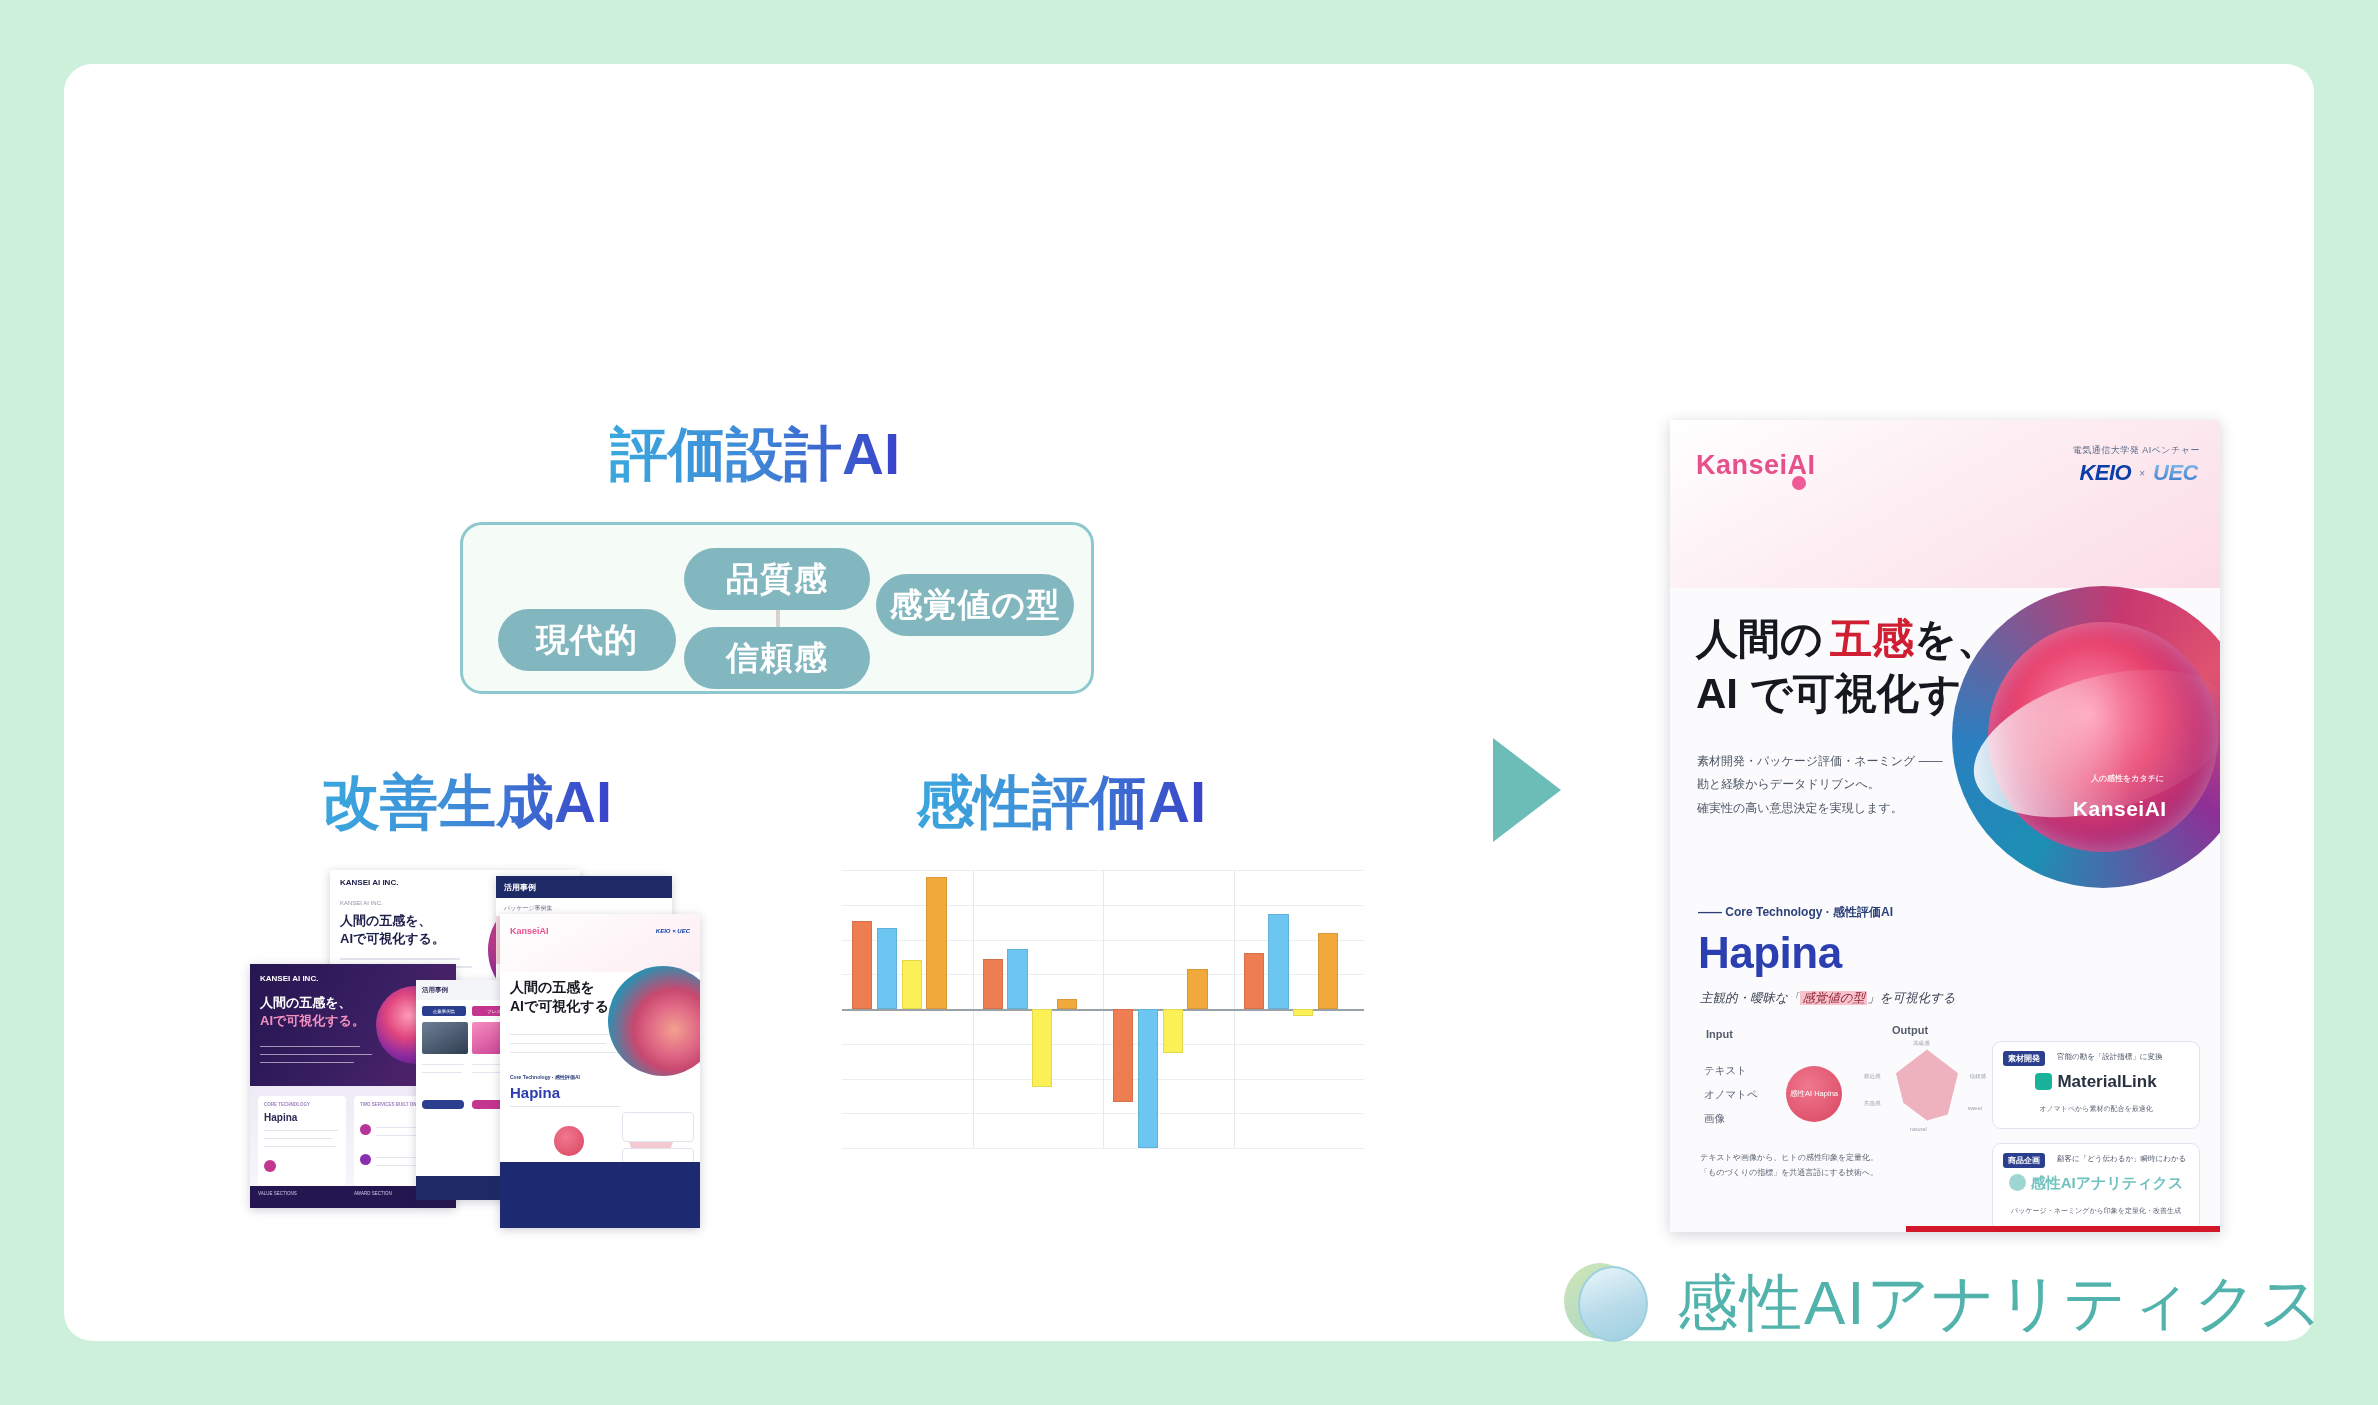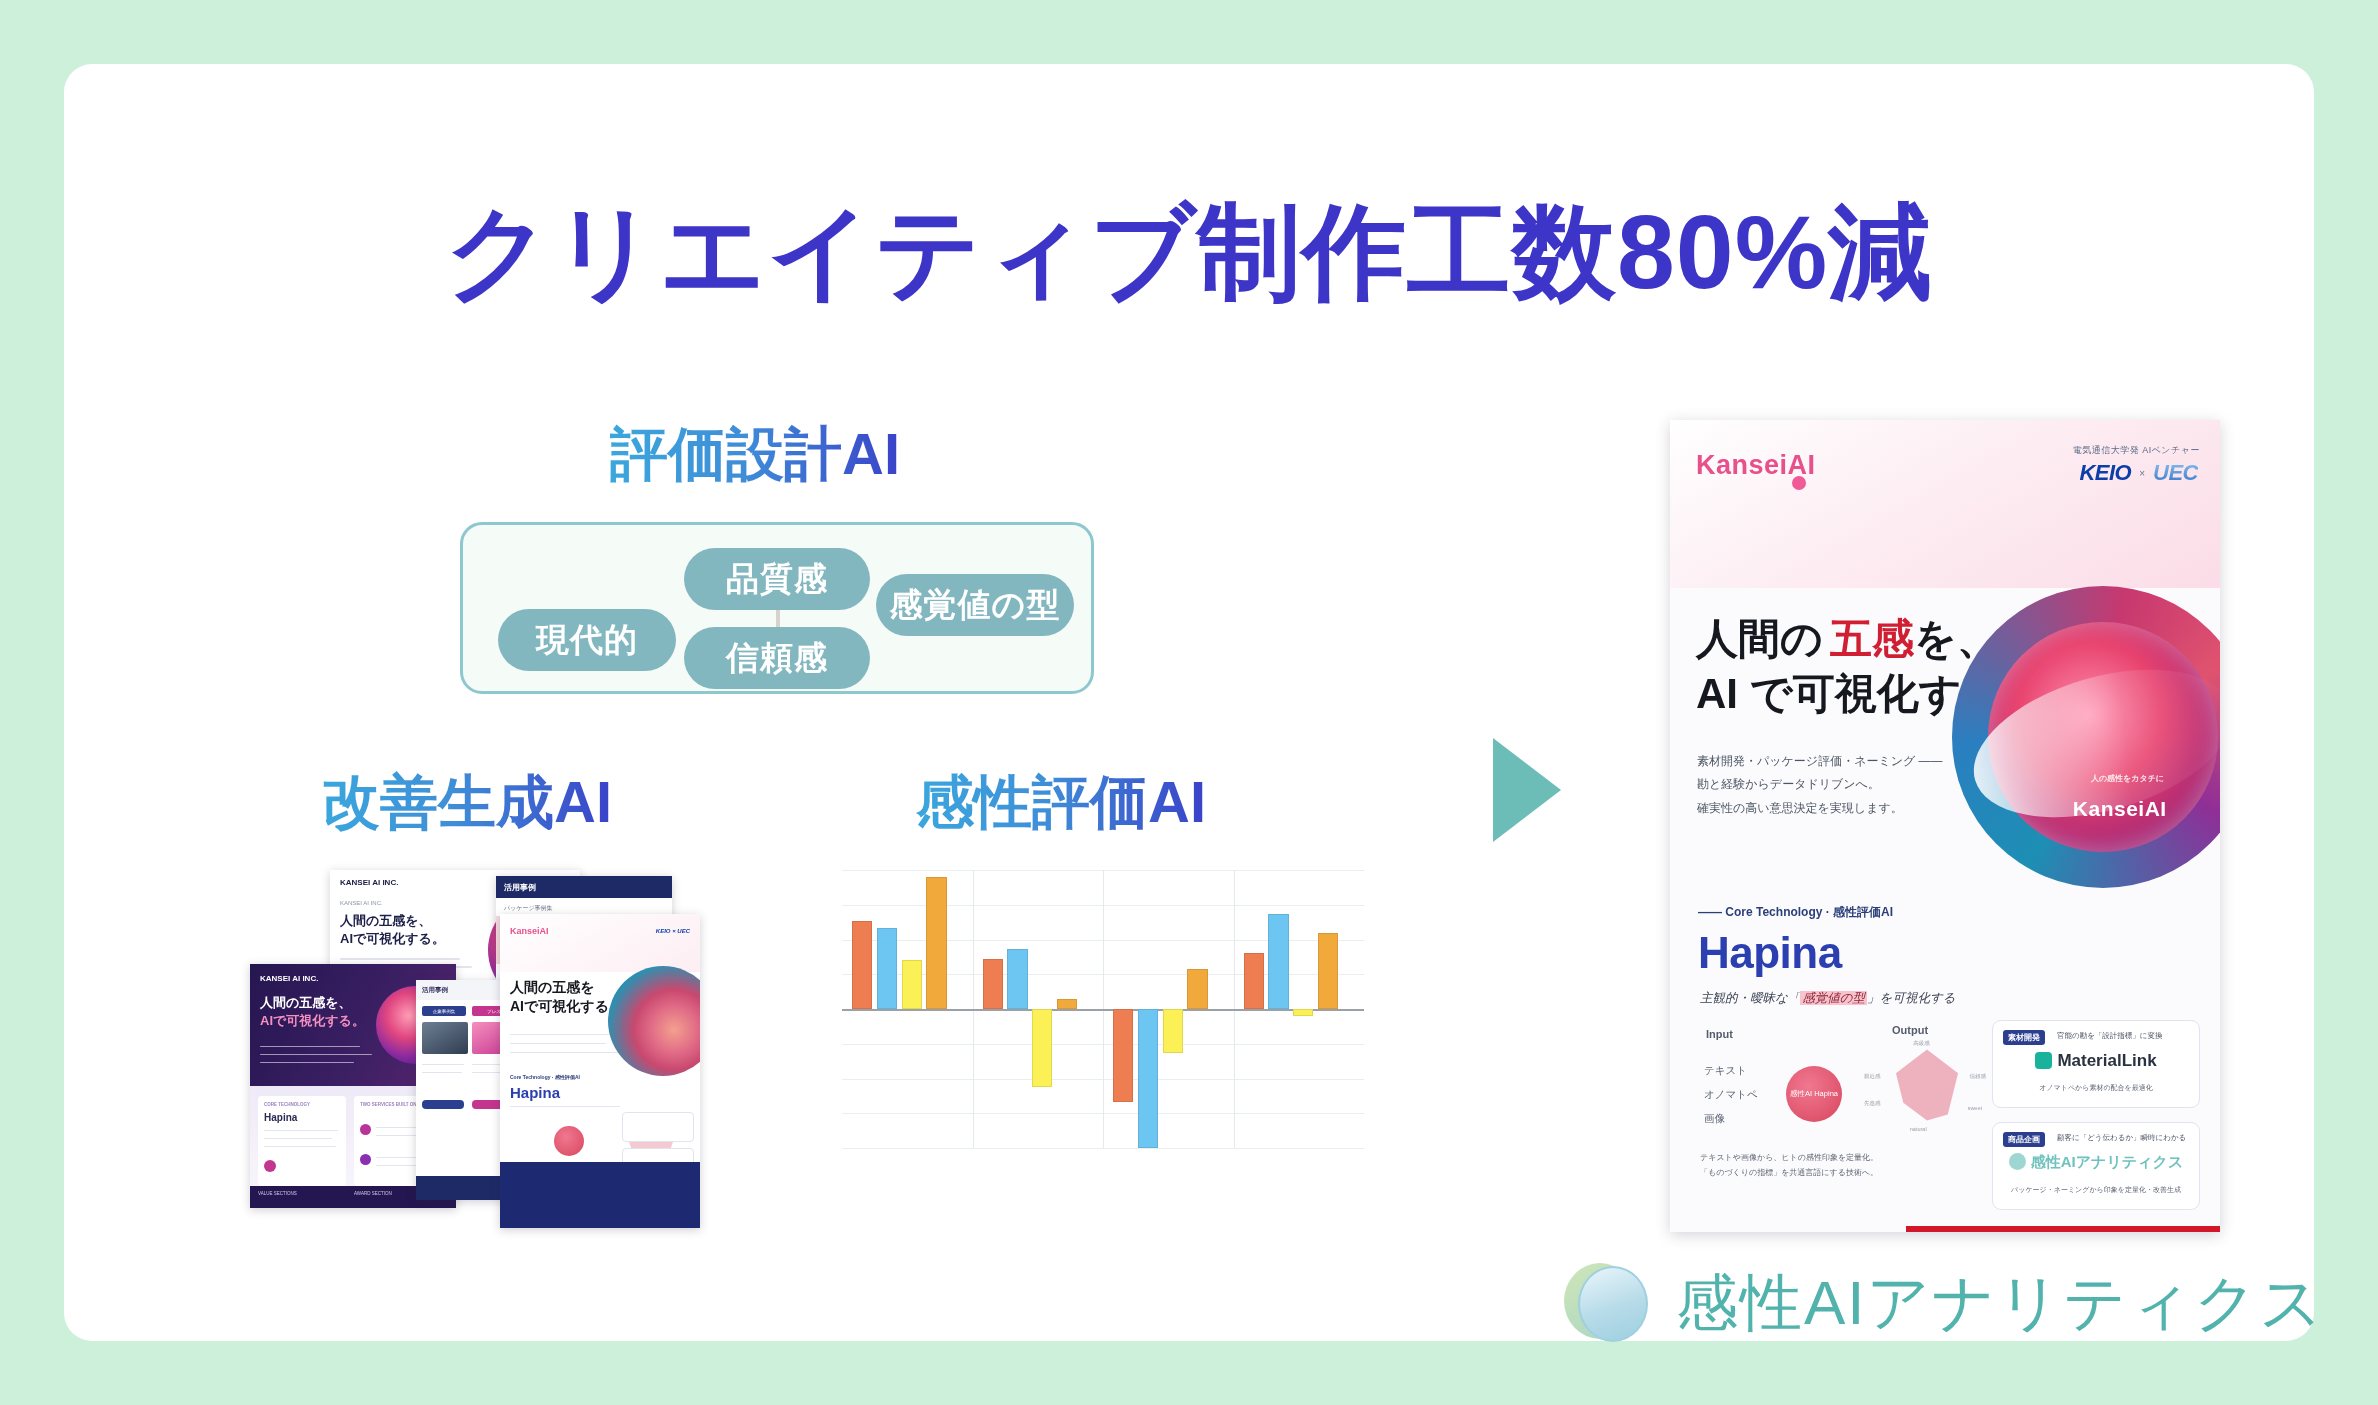--- a/index.html
+++ b/index.html
@@ -251,20 +251,21 @@
     background:rgba(223,99,123,.48);
     clip-path:polygon(50% 2%, 92% 34%, 78% 90%, 50% 98%, 18% 74%, 8% 34%);
   }
   .radar-tick { position:absolute; font-size:5.5px; color:#9aa0ac; }
 
   .fbox {
     position:absolute;
     background:#ffffff;
     border:1px solid #dfe4ef;
     border-radius:9px;
+    margin-top:21px;
   }
   #fbox1 { left:322px; top:600px; width:208px; height:88px; }
   #fbox2 { left:322px; top:702px; width:208px; height:88px; }
   .fbox-tag {
     position:absolute; left:10px; top:9px;
     background:#2b3f8e; color:#fff;
     font-size:8px; font-weight:bold; padding:2px 5px; border-radius:3px;
     white-space:nowrap;
   }
   .fbox-tagtxt { position:absolute; left:64px; top:10px; font-size:7.5px; color:#4a5264; white-space:nowrap; }
@@ -308,21 +309,20 @@
   #brand-text {
     font-size:62px; letter-spacing:2px; color:#52b3ad; white-space:nowrap;
   }
 </style>
 </head>
 <body>
 
 <div id="slide">
   <div id="card">
 
-    <div id="title">クリエイティブ制作工数80%減</div>
 
     <div class="sec-head" id="head-hyouka">評価設計AI</div>
     <div class="sec-head" id="head-kaizen">改善生成AI</div>
     <div class="sec-head" id="head-kansei">感性評価AI</div>
 
     <div id="tagbox"></div>
     <div id="pill-connector"></div>
     <div class="pill" id="pill-gendai">現代的</div>
     <div class="pill" id="pill-hinshitsu">品質感</div>
     <div class="pill" id="pill-shinrai">信頼感</div>

